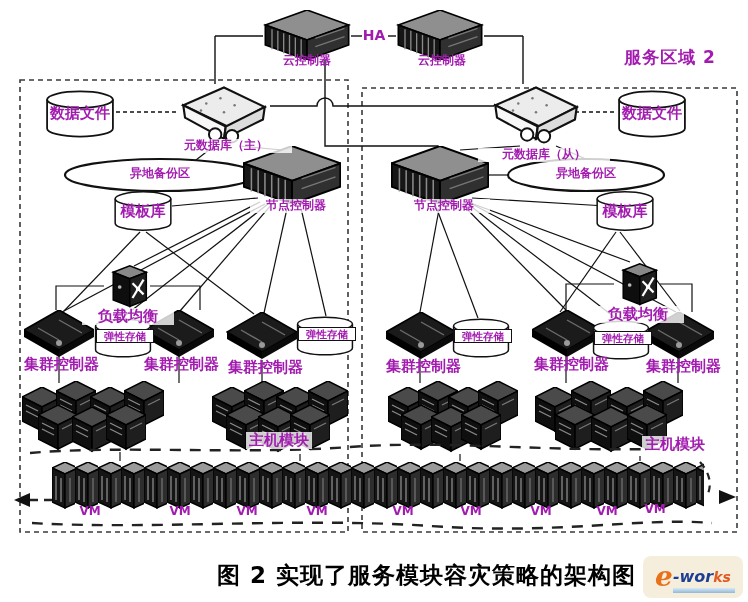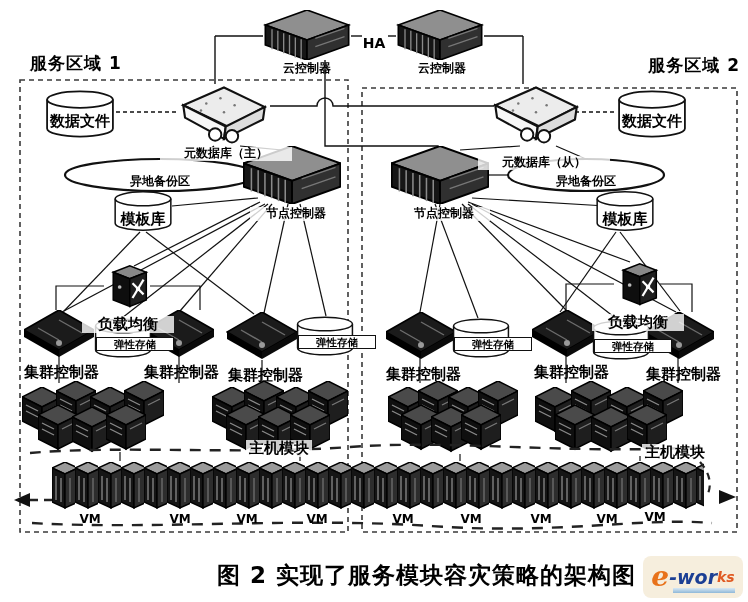--- a/index.html
+++ b/index.html
@@ -1,33 +1,33 @@
 <!DOCTYPE html>
 <html><head>
 <meta charset="utf-8">
 <style>
   html,body{margin:0;padding:0;background:#fff;}
   #stage{position:relative;width:748px;height:602px;background:#fff;overflow:hidden;
          font-family:"DejaVu Sans",sans-serif;}
   svg{position:absolute;left:0;top:0;}
-  .lbl{position:absolute;text-align:center;font-weight:bold;color:#000000;line-height:1.15;
-       font-family:"DejaVu Sans",sans-serif;white-space:nowrap;margin-top:8px;}
+  .lbl{position:absolute;text-align:center;font-weight:bold;color:#a21caf;line-height:1.15;
+       font-family:"DejaVu Sans",sans-serif;white-space:nowrap;}
   .area{font-size:17px;letter-spacing:1px;}
   .dev{font-size:12px;}
   .sm{font-size:15px;}
   .onwhite{background:rgba(255,255,255,.8);padding:0 1px;}
-  .boxed{background:#fff;outline:1px solid #111;padding:0 12px;font-size:10.5px;}
+  .boxed{background:#fff;outline:1px solid #111;padding:0 2px;font-size:10.5px;}
   .vmlbl{font-size:12px;}
   .caption{position:absolute;left:96px;top:560px;width:540px;text-align:right;
            font-size:23px;font-weight:bold;color:#000;letter-spacing:1px;}
   .logo{position:absolute;left:643px;top:556px;width:100px;height:42px;background:#f6eedd;
         border-radius:8px;display:flex;align-items:center;justify-content:center;}
   .logo .e{color:#e8721a;font-size:28px;font-weight:bold;font-style:italic;
            font-family:"DejaVu Serif",serif;line-height:1;}
-  .logo .wor{color:#1c3f94;font-size:19px;font-weight:bold;font-style:italic;line-height:1;}
+  .logo .wor{color:#1c3f94;font-size:16px;font-weight:bold;font-style:italic;line-height:1;}
   .logo .ks{color:#e05a22;font-size:14px;font-weight:bold;font-style:italic;line-height:1;}
   .logo .bar{position:absolute;right:8px;bottom:5px;width:62px;height:5px;
              background:linear-gradient(180deg,#d8e8f4,#8fb8d8);}
 </style>
 </head>
 <body>
 
 <div id="stage">
 
 <svg width="748" height="602" viewBox="0 0 748 602">
@@ -237,22 +237,21 @@
   <g stroke="#222" fill="none">
     <path d="M30,453 C120,445 240,455 350,447 S560,455 706,447" stroke-width="2.4" stroke-dasharray="11 9"></path>
     <path d="M32,523 C150,530 300,517 430,526 S640,517 712,523" stroke-width="2.4" stroke-dasharray="11 9"></path>
     <path d="M700,462 q15,17 7,34" stroke-width="2.2" stroke-dasharray="7 6"></path>
     <path d="M30,500 H58" stroke-width="2.4" stroke-dasharray="8 6"></path>
   </g>
   <polygon points="14,500 30,493 30,507" fill="#111"></polygon>
   <polygon points="736,497 719,490 719,504" fill="#111"></polygon>
 </svg>
 
-<span class="lbl area" style="left:30px;top:46px;width:140px;text-align:left;">服务区域 1</span>
-<span class="lbl area" style="left:600px;top:48px;width:140px;text-align:right;">服务区域 2</span>
+<span class="lbl area" style="left:600px;top:48px;width:140px;">服务区域 2</span>
 
 <span class="lbl" style="left:356px;top:27px;width:36px;font-size:14px;">HA</span>
 <span class="lbl dev" style="left:263px;top:54px;width:88px;">云控制器</span>
 <span class="lbl dev" style="left:398px;top:54px;width:88px;">云控制器</span>
 
 <span class="lbl sm" style="left:50px;top:105px;width:60px;">数据文件</span>
 <span class="lbl sm" style="left:622px;top:105px;width:60px;">数据文件</span>
 
 <span class="lbl dev onwhite" style="left:160px;top:139px;width:130px;">元数据库（主）</span>
 <span class="lbl dev onwhite" style="left:478px;top:148px;width:130px;">元数据库（从）</span>

